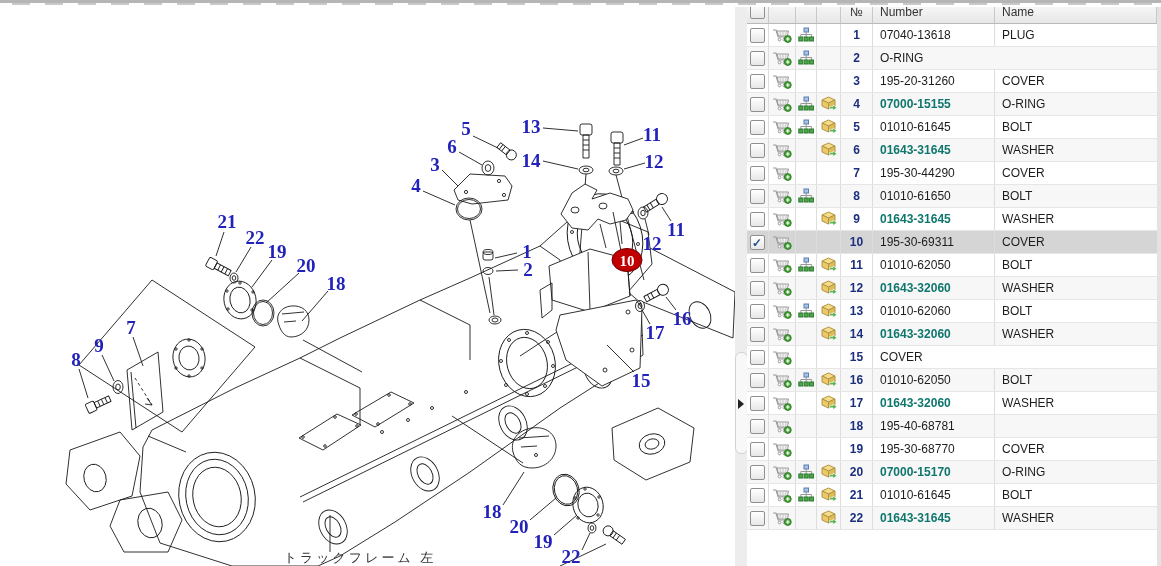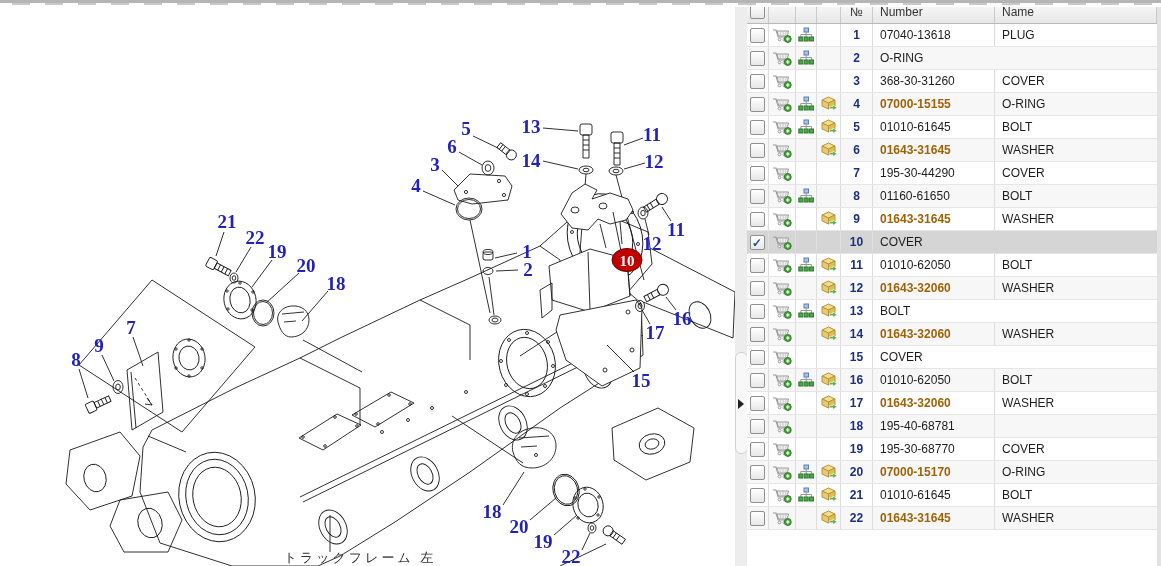--- a/index.html
+++ b/index.html
@@ -32,21 +32,21 @@
       display:flex;align-items:center;overflow:hidden;}
   .thead .cell{border-right:1px solid #c9c9c9;}
   .c0{width:22px;justify-content:center;}
   .c1{width:27px;justify-content:center;}
   .c2{width:21px;justify-content:center;}
   .c3{width:24px;justify-content:center;}
   .c4{width:32px;justify-content:center;font-weight:bold;color:#1b2f7e;}
   .c5{width:122px;padding-left:7px;}
   .c6{flex:1;padding-left:7px;border-right:none;text-align:right;}
   .thead .c4{color:#333;font-weight:normal;}
-  .num-link{color:#a16207;font-weight:bold;}
+  .num-link{color:#0f766e;font-weight:bold;}
   .cb{width:13px;height:13px;border:1px solid #8f8f8f;border-radius:2px;
       background:linear-gradient(#ffffff,#e7e7e7);position:relative;}
   .cb.checked::after{content:"✓";position:absolute;left:1px;top:-4px;
       font-size:12px;font-weight:bold;color:#1f4e8c;}
 </style>
 </head>
 <body>
 
 <div id="app">
 
@@ -390,21 +390,21 @@
               <circle cx="7.5" cy="12.5" r="1.4" stroke="#9a9a9a" fill="#fff"></circle>
               <circle cx="12.5" cy="12.5" r="1.4" stroke="#9a9a9a" fill="#fff"></circle>
               <circle cx="15.8" cy="12" r="3.4" fill="#49a33b" stroke="#2f7d26"></circle>
               <path d="M15.8,10.2 V13.8 M14,12 H17.6" stroke="#fff" stroke-width="1.2"></path>
             </svg>
           </div>
           <div class="cell c2"></div>
           <div class="cell c3"></div>
           <div class="cell c4">3</div>
           <div class="cell c5">
-            <span>368-30-31260</span>
+            <span>195-20-31260</span>
           </div>
           <div class="cell c6">COVER</div>
         </div>
         <div class="trow alt">
           <div class="cell c0">
             <div class="cb"></div>
           </div>
           <div class="cell c1">
             <svg width="20" height="16" viewBox="0 0 20 16">
               <path d="M1,3 L4,3 L6.2,10 L15,10" stroke="#9a9a9a" fill="none" stroke-width="1.2"></path>
@@ -550,21 +550,21 @@
               <rect x="6" y="1" width="4.5" height="4" fill="#a9c3e8" stroke="#5d7fb2"></rect>
               <path d="M8.2,5 V7.5 M2.8,7.5 H13.6 M2.8,7.5 V10 M8.2,7.5 V10 M13.6,7.5 V10" stroke="#999" fill="none"></path>
               <rect x="0.8" y="10" width="4" height="4" fill="#4ca64c" stroke="#2d7a2d"></rect>
               <rect x="6.2" y="10" width="4" height="4" fill="#4ca64c" stroke="#2d7a2d"></rect>
               <rect x="11.6" y="10" width="4" height="4" fill="#4ca64c" stroke="#2d7a2d"></rect>
             </svg>
           </div>
           <div class="cell c3"></div>
           <div class="cell c4">8</div>
           <div class="cell c5">
-            <span>01160-61650</span>
+            <span>01010-61650</span>
           </div>
           <div class="cell c6">BOLT</div>
         </div>
         <div class="trow">
           <div class="cell c0">
             <div class="cb"></div>
           </div>
           <div class="cell c1">
             <svg width="20" height="16" viewBox="0 0 20 16">
               <path d="M1,3 L4,3 L6.2,10 L15,10" stroke="#9a9a9a" fill="none" stroke-width="1.2"></path>
@@ -602,20 +602,23 @@
               <path d="M8,4.5 L8.5,8.5 M11,4.5 L11,8.5 M14,4.5 L13.5,8.5" stroke="#bbb" stroke-width="0.8"></path>
               <circle cx="7.5" cy="12.5" r="1.4" stroke="#9a9a9a" fill="#fff"></circle>
               <circle cx="12.5" cy="12.5" r="1.4" stroke="#9a9a9a" fill="#fff"></circle>
               <circle cx="15.8" cy="12" r="3.4" fill="#49a33b" stroke="#2f7d26"></circle>
               <path d="M15.8,10.2 V13.8 M14,12 H17.6" stroke="#fff" stroke-width="1.2"></path>
             </svg>
           </div>
           <div class="cell c2"></div>
           <div class="cell c3"></div>
           <div class="cell c4">10</div>
+          <div class="cell c5">
+            <span>195-30-69311</span>
+          </div>
           <div class="cell c6">COVER</div>
         </div>
         <div class="trow">
           <div class="cell c0">
             <div class="cb"></div>
           </div>
           <div class="cell c1">
             <svg width="20" height="16" viewBox="0 0 20 16">
               <path d="M1,3 L4,3 L6.2,10 L15,10" stroke="#9a9a9a" fill="none" stroke-width="1.2"></path>
               <path d="M5,4 L16.5,4 L15.3,9 L6.4,9 Z" stroke="#9a9a9a" fill="#f2f2f2" stroke-width="1"></path>
@@ -705,20 +708,23 @@
           </div>
           <div class="cell c3">
             <svg width="18" height="16" viewBox="0 0 18 16">
               <polygon points="8.5,1 15,4 8.5,7 2,4" fill="#f5dc8a" stroke="#b29544"></polygon>
               <polygon points="2,4 8.5,7 8.5,13 2,10" fill="#eac96a" stroke="#b29544"></polygon>
               <polygon points="15,4 8.5,7 8.5,13 15,10" fill="#dfbc55" stroke="#b29544"></polygon>
               <polygon points="9.5,10.6 13,10.6 13,9 17,11.7 13,14.4 13,12.8 9.5,12.8" fill="#56b14e" stroke="#ffffff" stroke-width="0.6"></polygon>
             </svg>
           </div>
           <div class="cell c4">13</div>
+          <div class="cell c5">
+            <span>01010-62060</span>
+          </div>
           <div class="cell c6">BOLT</div>
         </div>
         <div class="trow alt">
           <div class="cell c0">
             <div class="cb"></div>
           </div>
           <div class="cell c1">
             <svg width="20" height="16" viewBox="0 0 20 16">
               <path d="M1,3 L4,3 L6.2,10 L15,10" stroke="#9a9a9a" fill="none" stroke-width="1.2"></path>
               <path d="M5,4 L16.5,4 L15.3,9 L6.4,9 Z" stroke="#9a9a9a" fill="#f2f2f2" stroke-width="1"></path>

